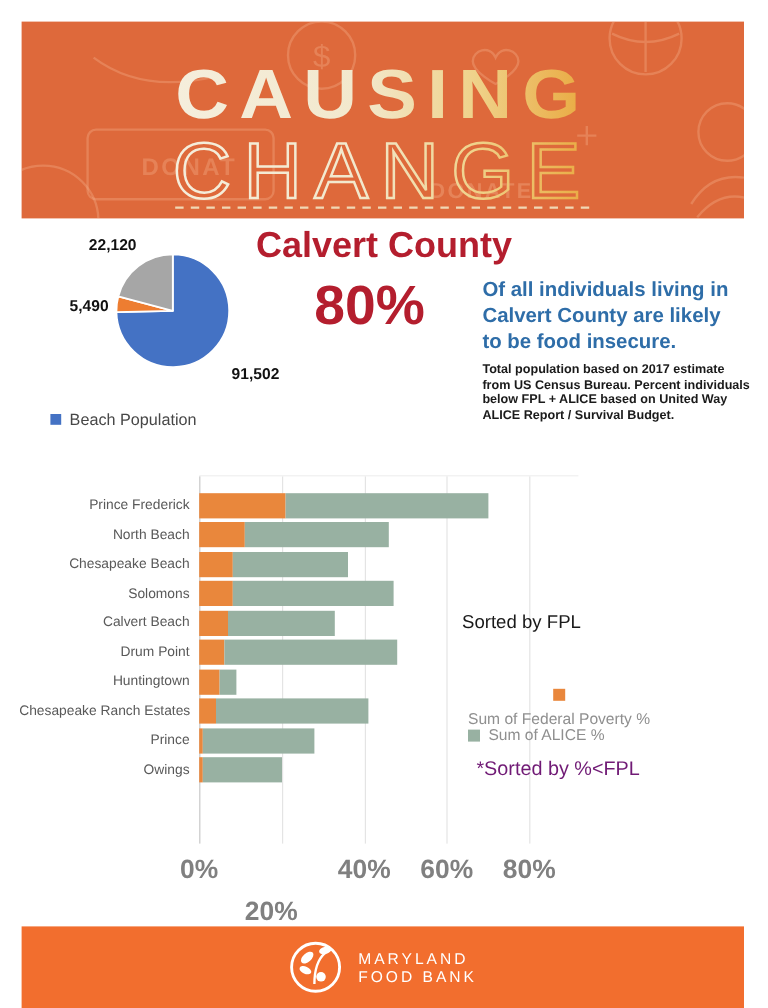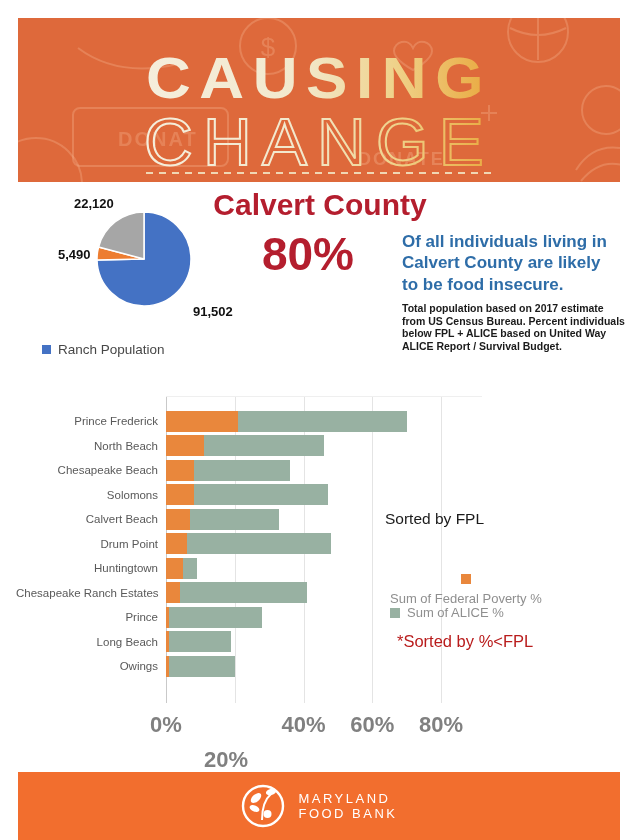--- a/index.html
+++ b/index.html
@@ -45,21 +45,21 @@
   .seg { height:100%; }
   .ticks { position:absolute; left:166px; top:316px; height:26px; }
   .tick { position:absolute; transform:translateX(-50%); font-size:22px; font-weight:700;
           color:#808080; white-space:nowrap; }
   .ann-sorted { position:absolute; left:385px; top:114px; font-size:15.5px; color:#1a1a1a; }
   .chart-legend { position:absolute; display:flex; align-items:center; gap:7px; }
   .cl-fpl   { left:390px; top:178px;flex-direction:column; }
   .cl-alice { left:390px; top:209px; }
   .chart-legend .swatch { width:10px; height:10px; }
   .chart-legend .txt { font-size:13px; color:#8F8F8F; }
-  .ann-sorted2 { position:absolute; left:397px; top:236px; font-size:16.5px; color:#b91c1c; }
+  .ann-sorted2 { position:absolute; left:397px; top:236px; font-size:16.5px; color:#701a75; }
 
   
   .footer { position:absolute; left:18px; top:772px; width:602px; height:68px;
             background:#F26E2E; display:flex; align-items:center; justify-content:center; gap:12px; }
   .logo-text { color:#fff; font-size:13px; letter-spacing:2.5px; line-height:1.18; }
 </style>
 </head>
 <body>
 
 <div class="page">
@@ -108,21 +108,21 @@
           <path d="M50,50 L50.00,3.00 A47,47 0 1 1 3.01,51.10 Z" fill="#4472C4" stroke="#fff" stroke-width="1.5" stroke-linejoin="round"></path>
           <path d="M50,50 L3.01,51.10 A47,47 0 0 1 4.55,38.01 Z" fill="#ED7D31" stroke="#fff" stroke-width="1.5" stroke-linejoin="round"></path>
           <path d="M50,50 L4.55,38.01 A47,47 0 0 1 50.00,3.00 Z" fill="#A6A6A6" stroke="#fff" stroke-width="1.5" stroke-linejoin="round"></path>
         </svg>
     </div>
     <div class="pie-label pl-gray">22,120</div>
     <div class="pie-label pl-orange">5,490</div>
     <div class="pie-label pl-blue">91,502</div>
     <div class="pie-legend">
       <span class="swatch" id="pie-legend-swatch" style="background: rgb(68, 114, 196);"></span>
-      <span class="txt">Ranch Population</span>
+      <span class="txt">Beach Population</span>
     </div>
   </section>
 
   <section class="barchart">
     <div class="plot">
       <div id="gridlines">
           <div class="grid-line axis" style="left: 0px;"></div>
           <div class="grid-line" style="left: 68.75px;"></div>
           <div class="grid-line" style="left: 137.5px;"></div>
           <div class="grid-line" style="left: 206.25px;"></div>
@@ -183,27 +183,20 @@
             <div class="bartrack">
               <div class="seg" style="width: 13.75px; background: rgb(233, 135, 60);"></div>
               <div class="seg" style="width: 127.188px; background: rgb(152, 177, 162);"></div>
             </div>
           </div>
           <div class="row">
             <span class="rowlabel">Prince</span>
             <div class="bartrack">
               <div class="seg" style="width: 3.4375px; background: rgb(233, 135, 60);"></div>
               <div class="seg" style="width: 92.8125px; background: rgb(152, 177, 162);"></div>
-            </div>
-          </div>
-          <div class="row">
-            <span class="rowlabel">Long Beach</span>
-            <div class="bartrack">
-              <div class="seg" style="width: 3.4375px; background: rgb(233, 135, 60);"></div>
-              <div class="seg" style="width: 61.875px; background: rgb(152, 177, 162);"></div>
             </div>
           </div>
           <div class="row">
             <span class="rowlabel">Owings</span>
             <div class="bartrack">
               <div class="seg" style="width: 3.4375px; background: rgb(233, 135, 60);"></div>
               <div class="seg" style="width: 65.3125px; background: rgb(152, 177, 162);"></div>
             </div>
           </div>
         </div>

